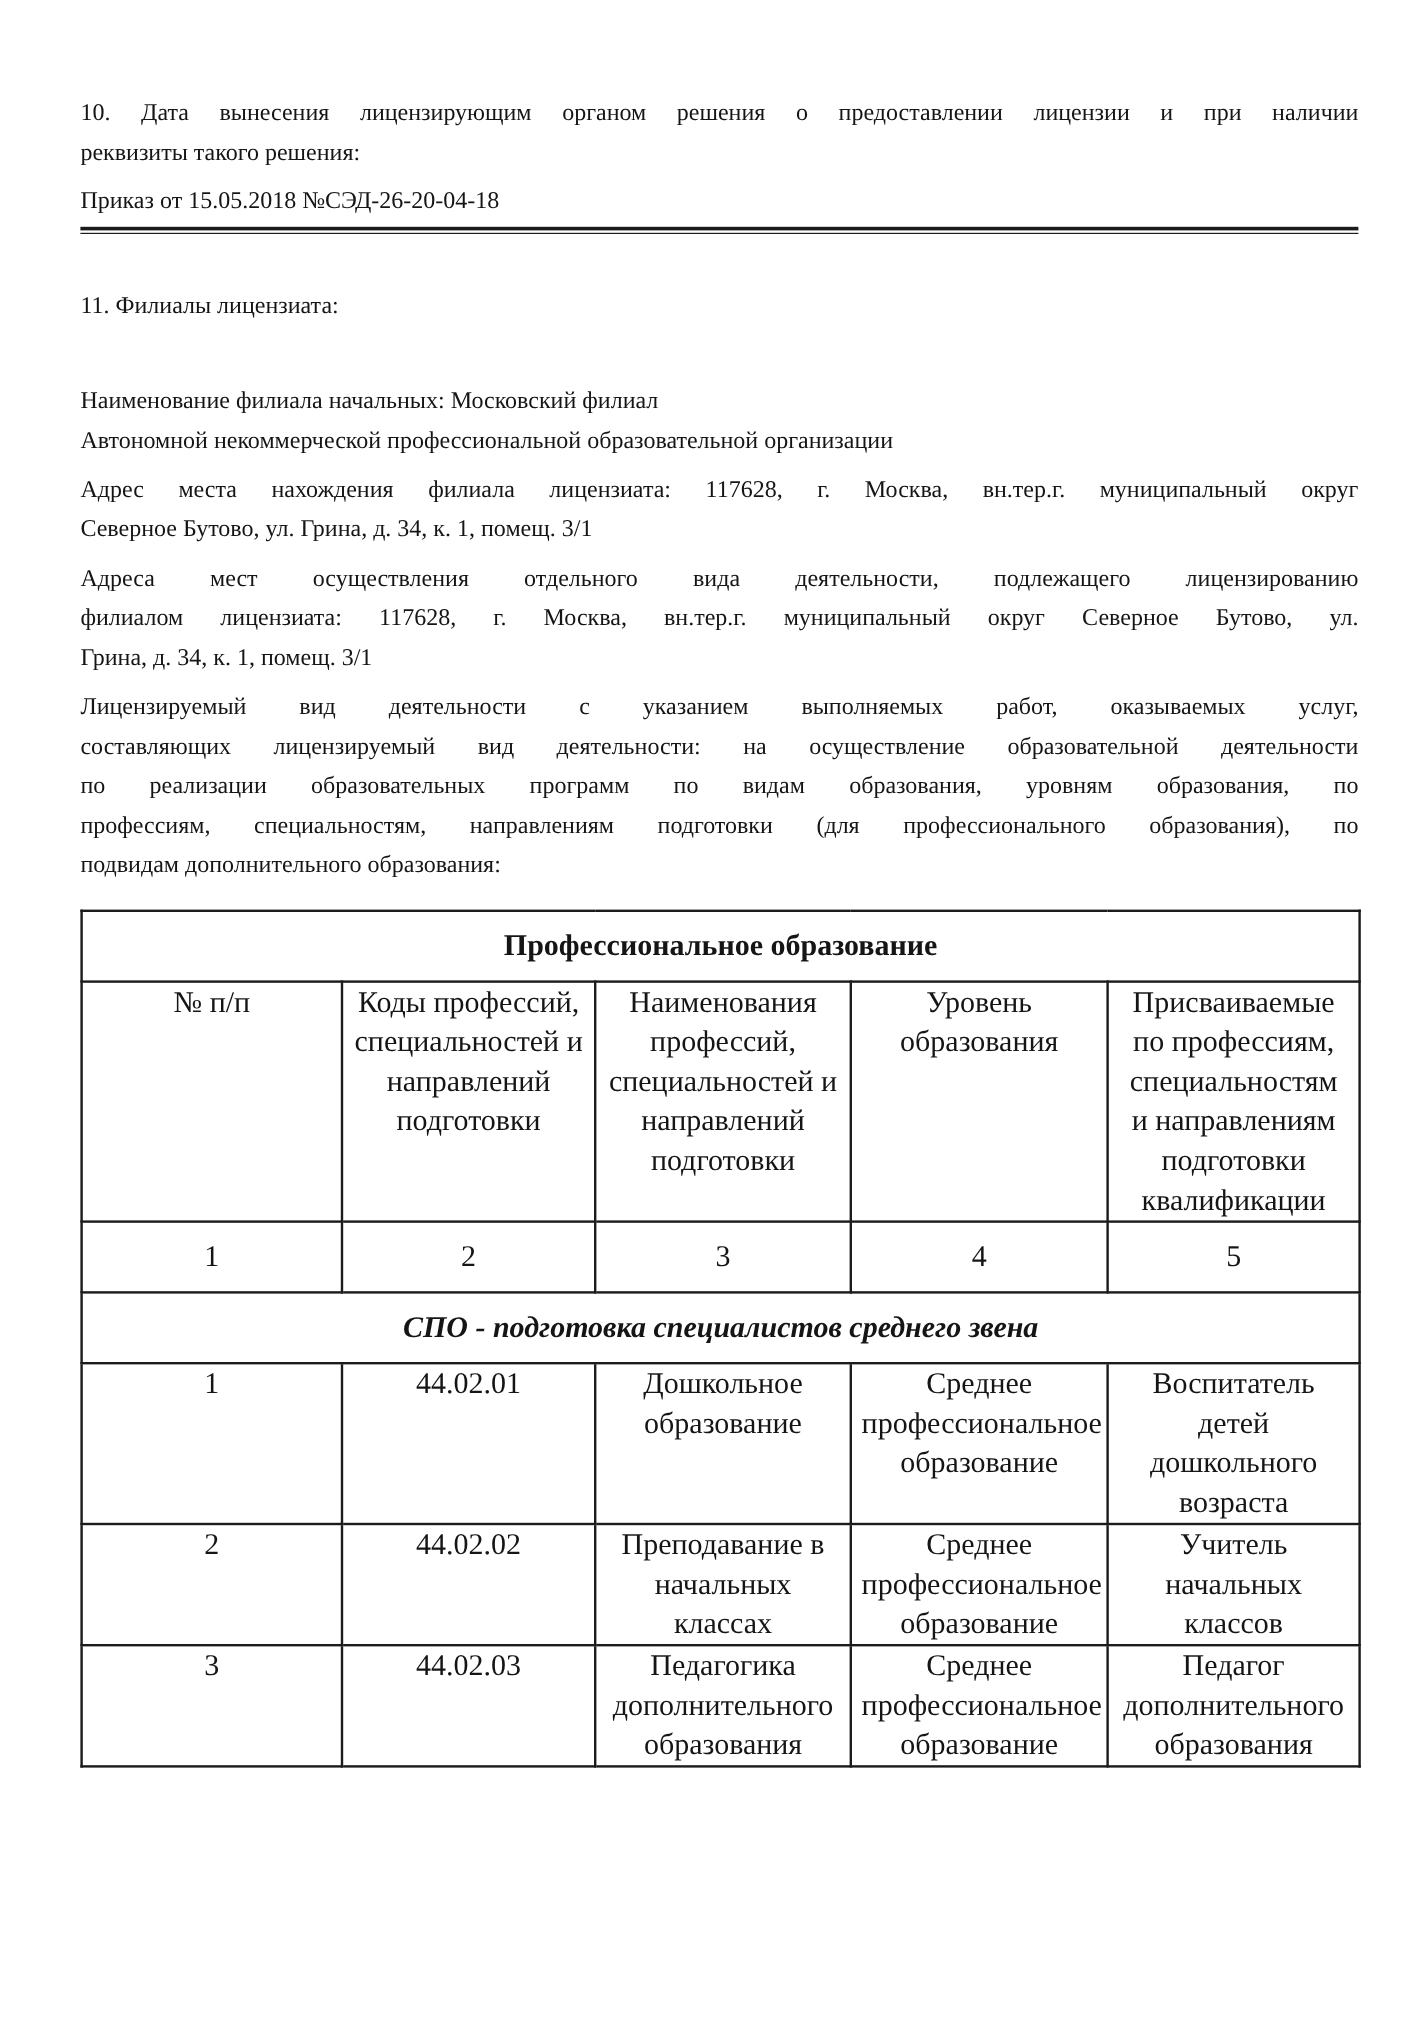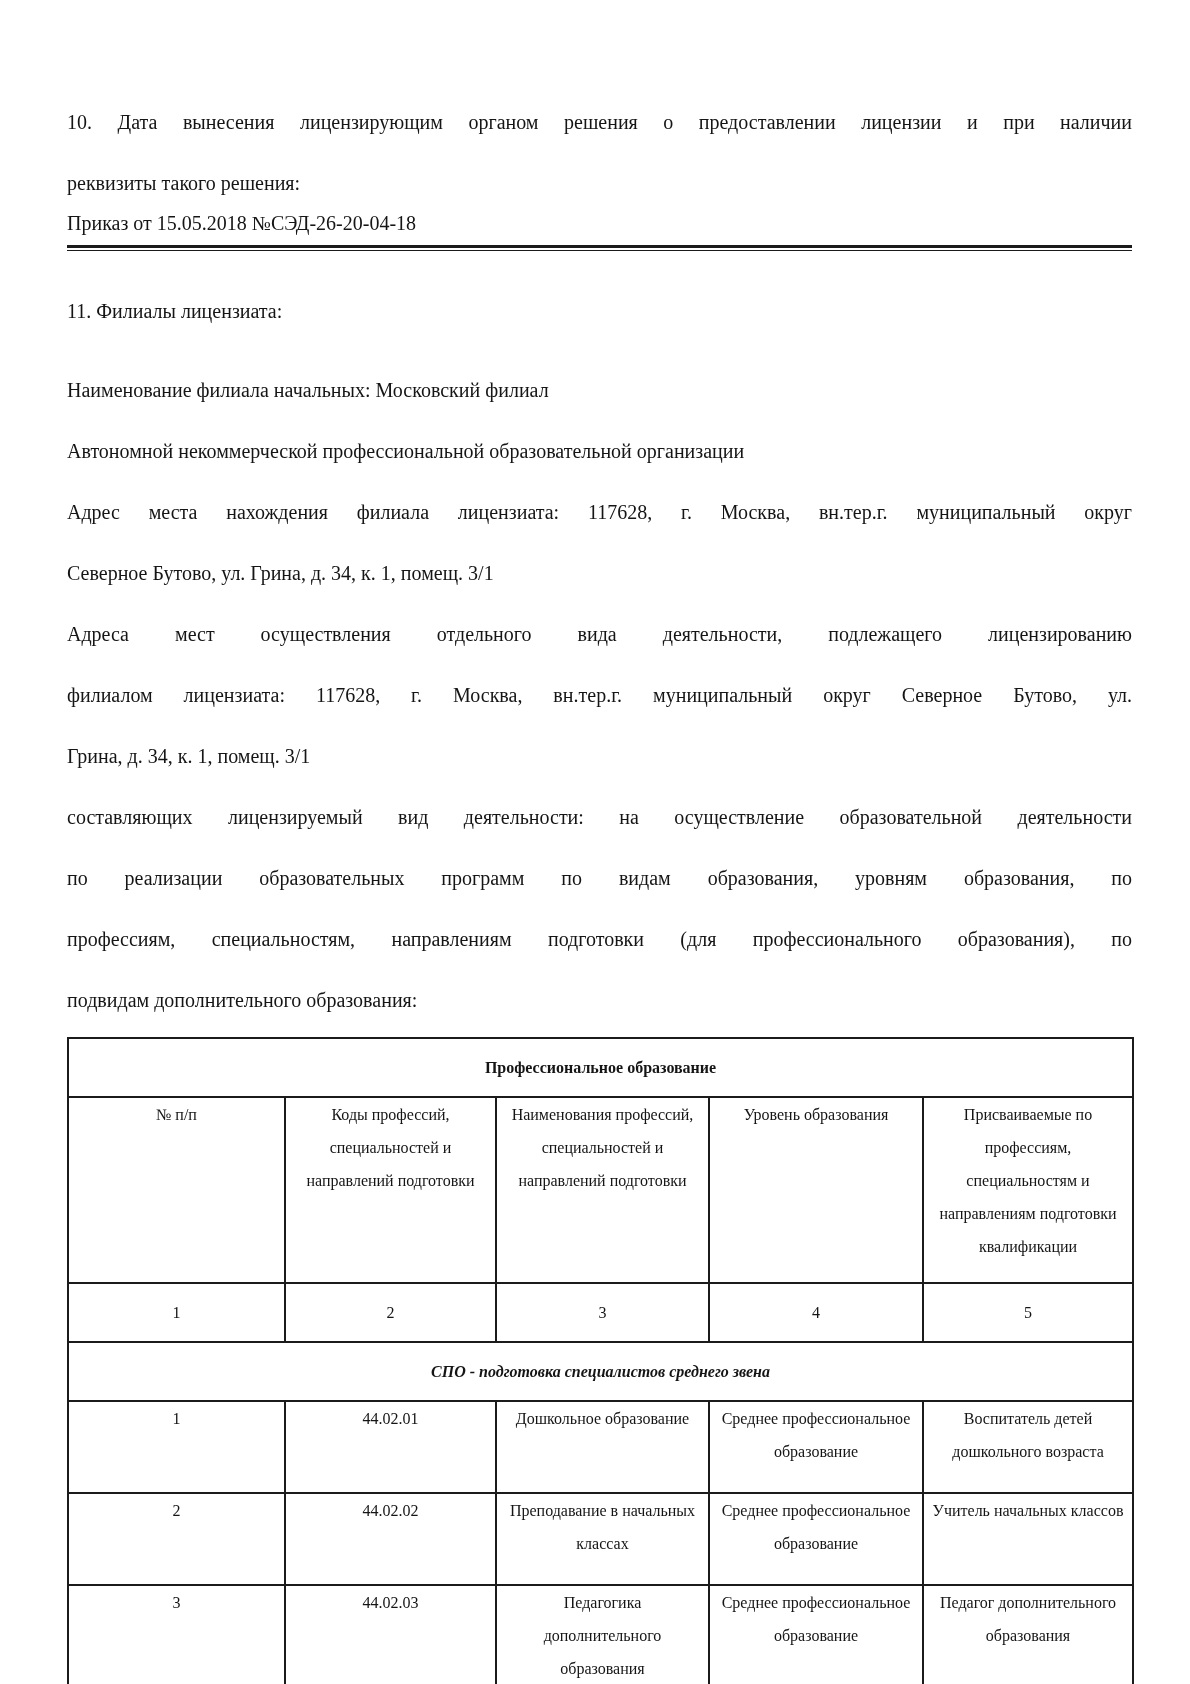--- a/index.html
+++ b/index.html
@@ -23,21 +23,20 @@
   }
   .para {
     font-size: 20px;
     line-height: 33px;
     margin: 0;
   }
   .text-line {
     font-size: 20px;
     line-height: 33px;
     text-align: left;
-    margin-top: 28px;
   }
   .stretch {
     text-align: justify;
     text-align-last: justify;
   }
   .order-line {
     margin-top: 8px;
     font-size: 20px;
     line-height: 30px;
   }
@@ -59,21 +58,21 @@
     margin-top: 8px;
   }
   table.lic-table {
     margin-top: 20px;
     border-collapse: collapse;
     table-layout: fixed;
     width: 1065px;
   }
   table.lic-table td {
     border: 2px solid #1b1b1b;
-    font-size: 16px;
+    font-size: 25px;
     line-height: 33px;
     text-align: center;
     padding: 0 8px;
     overflow: hidden;
   }
   td.title-cell {
     font-weight: bold;
     height: 57px;
     vertical-align: middle;
   }
@@ -124,20 +123,21 @@
     <div class="text-line">Северное Бутово, ул. Грина, д. 34, к. 1, помещ. 3/1</div>
   </div>
 
   <div class="para gap-para">
     <div class="text-line stretch">Адреса мест осуществления отдельного вида деятельности, подлежащего лицензированию</div>
     <div class="text-line stretch">филиалом лицензиата: 117628, г. Москва, вн.тер.г. муниципальный округ Северное Бутово, ул.</div>
     <div class="text-line">Грина, д. 34, к. 1, помещ. 3/1</div>
   </div>
 
   <div class="para gap-para">
+    <div class="text-line stretch">Лицензируемый вид деятельности с указанием выполняемых работ, оказываемых услуг,</div>
     <div class="text-line stretch">составляющих лицензируемый вид деятельности: на осуществление образовательной деятельности</div>
     <div class="text-line stretch">по реализации образовательных программ по видам образования, уровням образования, по</div>
     <div class="text-line stretch">профессиям, специальностям, направлениям подготовки (для профессионального образования), по</div>
     <div class="text-line">подвидам дополнительного образования:</div>
   </div>
 
   <table class="lic-table">
     <colgroup>
       <col style="width:217px">
         <col style="width:211px">

